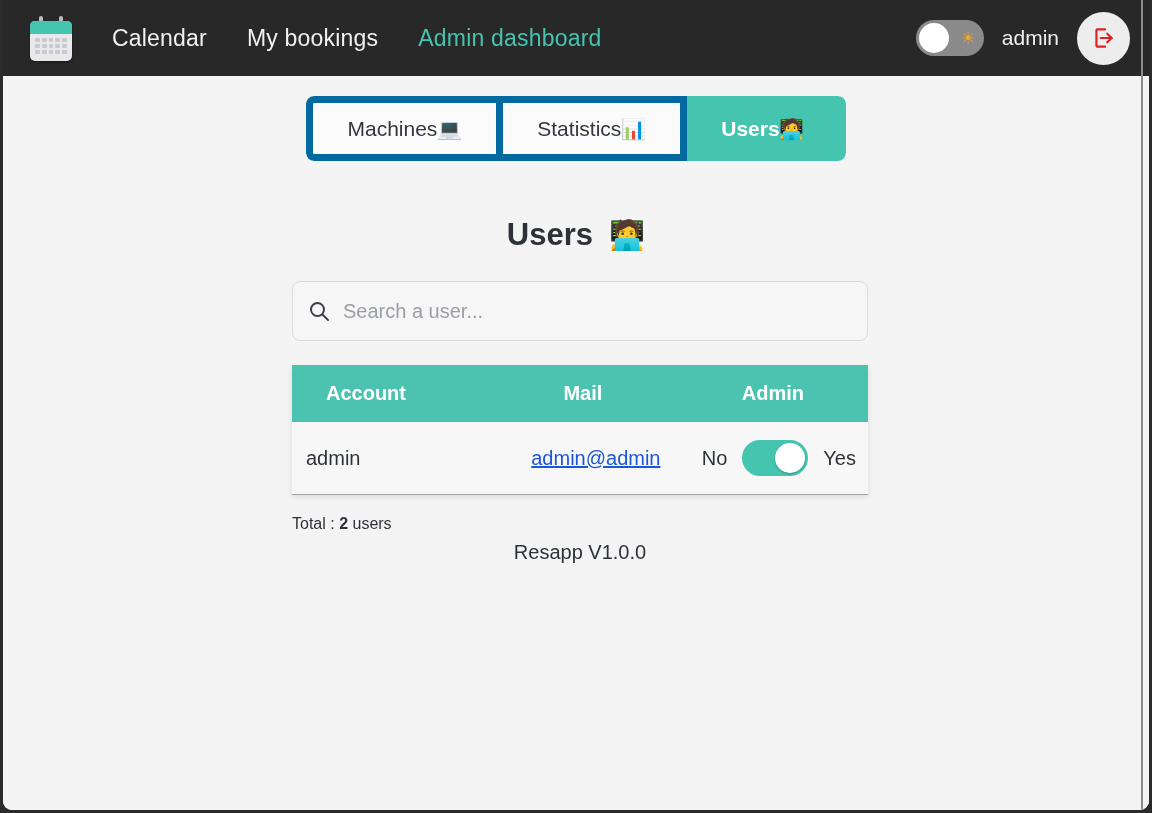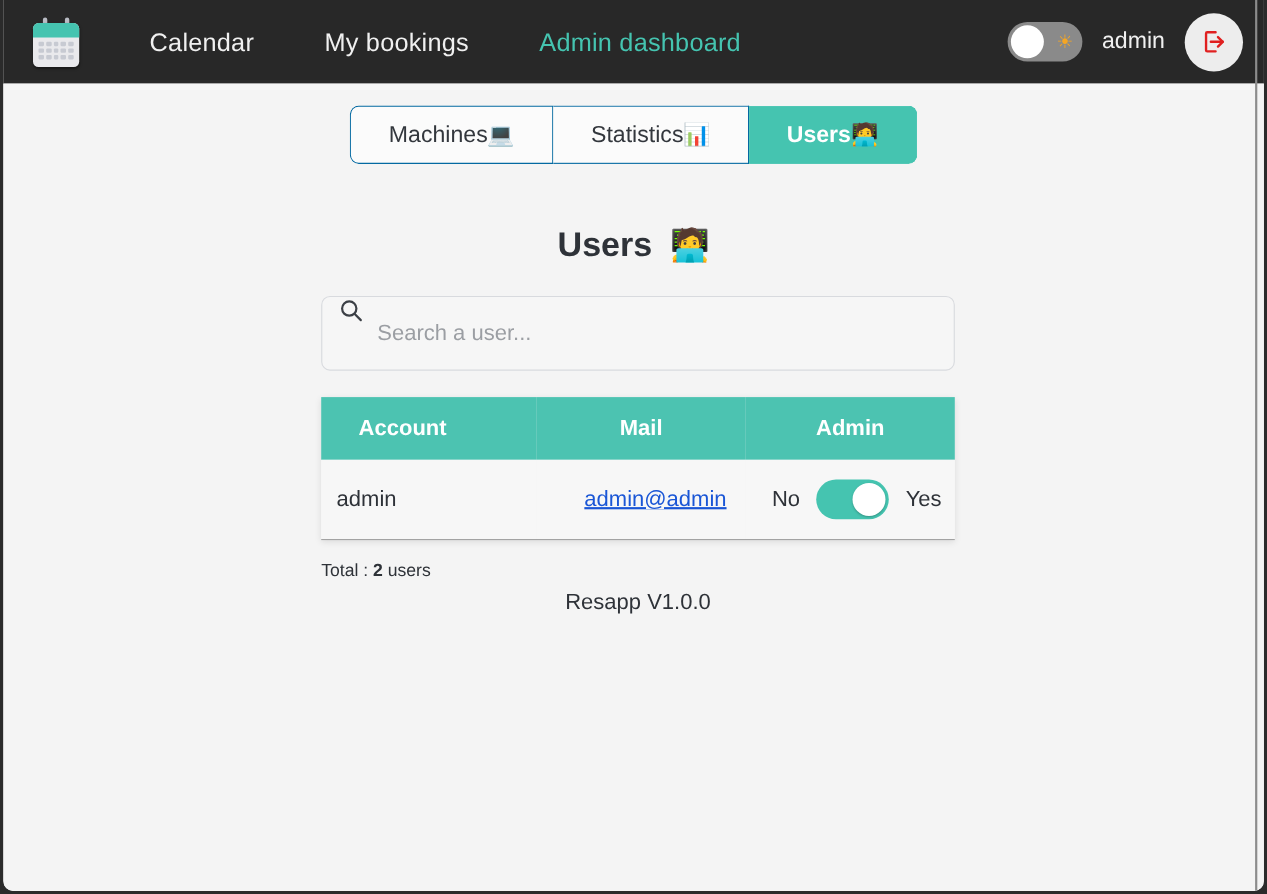--- a/index.html
+++ b/index.html
@@ -86,21 +86,20 @@
   }
 
   .nav-links { display: flex; align-items: center; gap: 40px; }
   .nav-link {
     color: #f0f0f0;
     font-size: 23px;
     text-decoration: none;
     letter-spacing: .2px;
     cursor: pointer;
     white-space: nowrap;
-    margin-left: 24px;
   }
   .nav-link.active { color: #45c4b0; }
 
   .nav-right {
     margin-left: auto;
     display: flex;
     align-items: center;
     gap: 18px;
     padding-right: 6px;
   }
@@ -164,21 +163,21 @@
   }
   .tabgroup {
     display: flex;
     border-radius: 8px;
     overflow: hidden;
   }
   .tab {
     font-size: 21px;
     color: #33373d;
     background: #fbfbfb;
-    border: 1px solid #0369a1;
+    border: 7px solid #0369a1;
     padding: 15px 34px;
     cursor: pointer;
     white-space: nowrap;
     display: flex;
     align-items: center;
     gap: 0;
     line-height: 1;
   }
   .tab + .tab { border-left: none; }
   .tab:first-child { border-radius: 8px 0 0 8px; }
@@ -204,26 +203,26 @@
   }
   .page-title .emo { font-size: 29px; }
 
   .content {
     width: 576px;
     margin: 0 auto 0 289px;
   }
 
   .searchbox {
     margin-top: 28px;
-    height: 68px;
+    height: 60px;
     background: #f6f6f6;
     border: 1px solid #d8dade;
     border-radius: 8px;
     display: flex;
-    align-items: flex-start;
+    align-items: center;
     padding: 0 14px;
     gap: 12px;
   }
   .search-input {
     border: none;
     outline: none;
     background: transparent;
     font-family: "Liberation Sans", sans-serif;
     font-size: 20px;
     color: #33373d;

